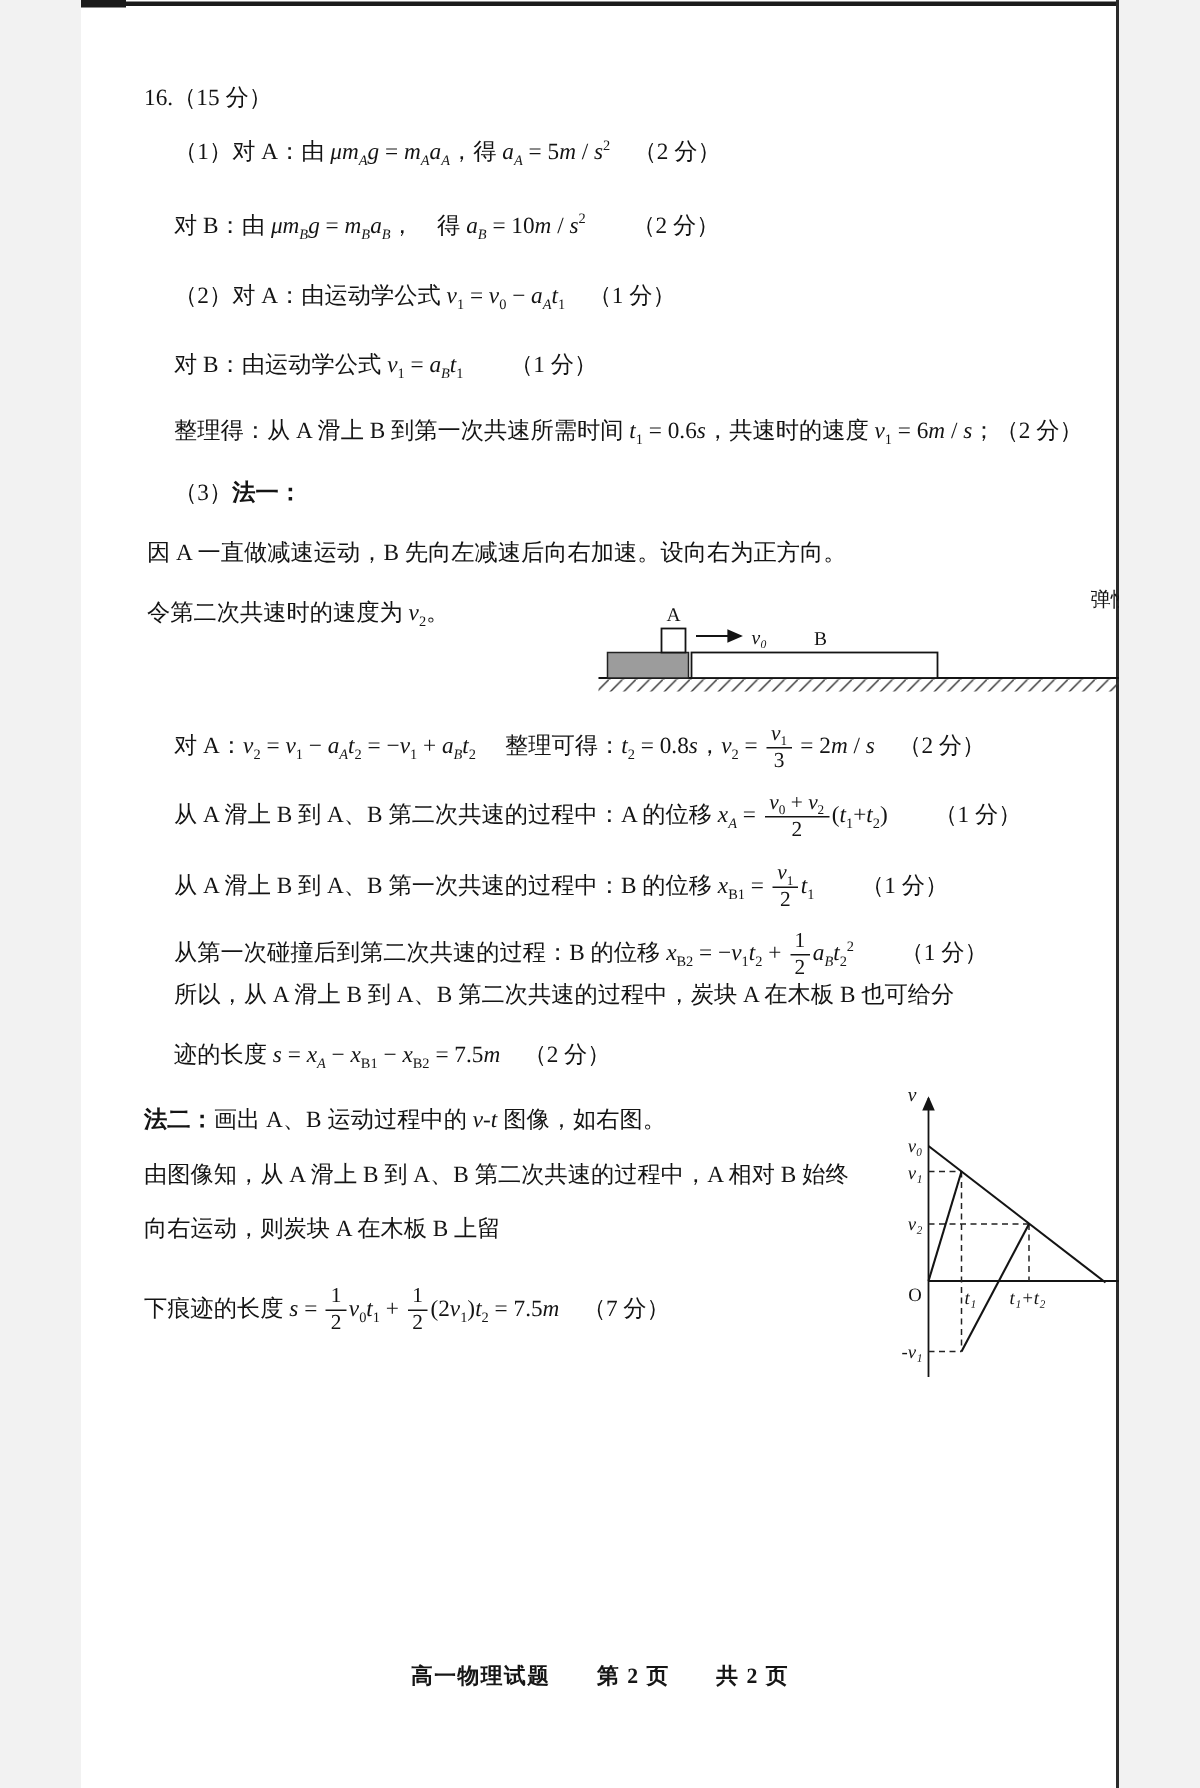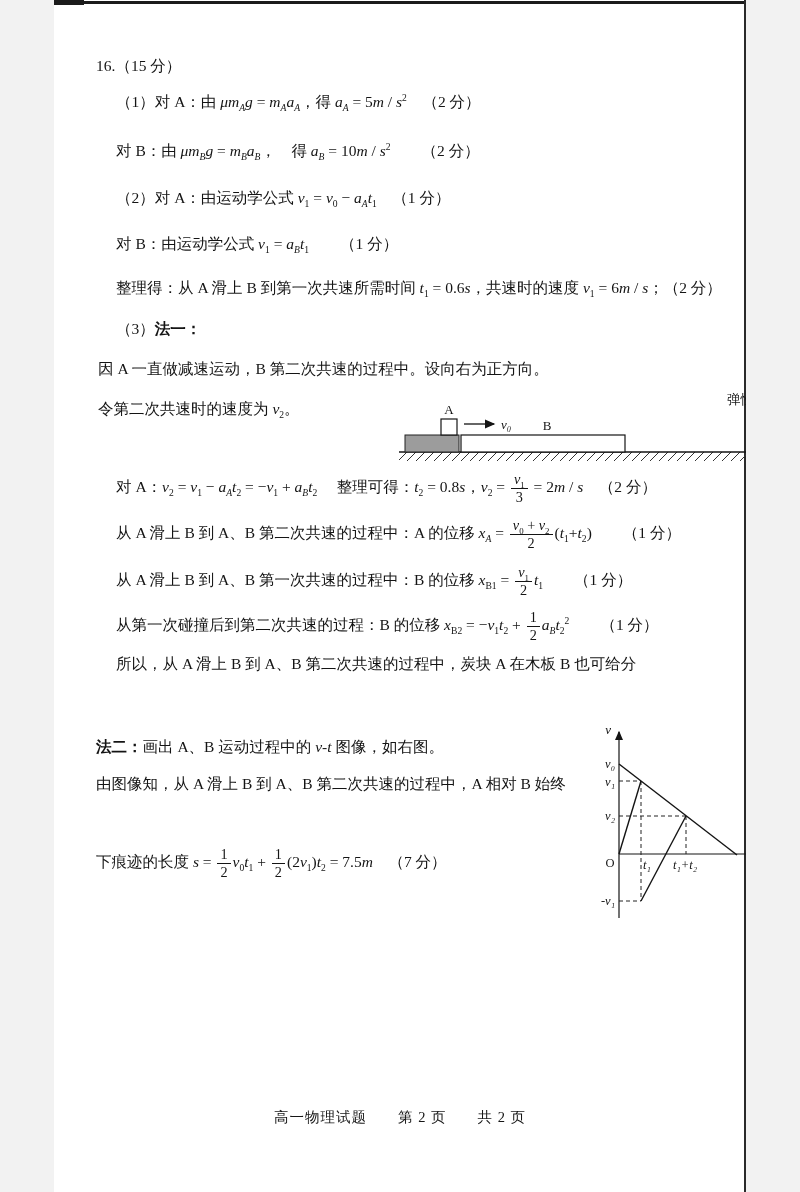--- a/index.html
+++ b/index.html
@@ -11,57 +11,59 @@
   .scan-top{position:absolute;top:1px;left:22px;right:0;height:3px;background:#1b1b1b;}
   .scan-right{position:absolute;top:0;right:0;width:2px;height:100%;background:#2a2a2a;}
   .scan-corner{position:absolute;top:0;left:0;width:30px;height:5px;background:#1b1b1b;}
   .line{
     position:absolute;font-size:15.5px;line-height:1.5;white-space:nowrap;color:#141414;
   }
   .line i{font-family:"Liberation Serif","DejaVu Serif",serif;font-style:italic;}
   sub,sup{font-size:0.62em;line-height:0;}
   .frac{
     display:inline-block;vertical-align:middle;text-align:center;
-    line-height:1.05;font-size:0.92em;margin:6px 2px;
+    line-height:1.05;font-size:0.92em;margin:16px 2px;
   }
   .frac .top{display:block;border-bottom:1px solid #141414;padding:0 3px 1px 3px;}
   .frac .bot{display:block;padding:1px 3px 0 3px;}
   .diagram{position:absolute;left:343px;top:390px;}
   .vt-graph{position:absolute;left:535px;top:718px;}
   .footer{
     position:absolute;top:1108px;left:0;width:100%;text-align:center;
-    font-size:14.5px;font-weight:normal;color:#161616;letter-spacing:1px;
+    font-size:14.5px;font-weight:bold;color:#161616;letter-spacing:1px;
   }
   svg text{font-family:"Liberation Serif","DejaVu Serif",serif;fill:#141414;}
 </style>
 </head>
 <body>
 
 <div class="page">
 
   <div class="scan-top"></div>
   <div class="scan-right"></div>
   <div class="scan-corner"></div>
 
   <div class="line" style="left:42px;top:54px">16.（15 分）</div>
   <div class="line" style="left:62px;top:90px">（1）对 A：由 <i>μm<sub>A</sub>g</i> = <i>m<sub>A</sub>a<sub>A</sub></i>，得 <i>a<sub>A</sub></i> = 5<i>m</i> / <i>s</i><sup>2</sup>　（2 分）</div>
   <div class="line" style="left:62px;top:139px">对 B：由 <i>μm<sub>B</sub>g</i> = <i>m<sub>B</sub>a<sub>B</sub></i>，　得 <i>a<sub>B</sub></i> = 10<i>m</i> / <i>s</i><sup>2</sup>　　（2 分）</div>
   <div class="line" style="left:62px;top:186px">（2）对 A：由运动学公式 <i>v</i><sub>1</sub> = <i>v</i><sub>0</sub> − <i>a<sub>A</sub>t</i><sub>1</sub>　（1 分）</div>
   <div class="line" style="left:62px;top:232px">对 B：由运动学公式 <i>v</i><sub>1</sub> = <i>a<sub>B</sub>t</i><sub>1</sub>　　（1 分）</div>
   <div class="line" style="left:62px;top:276px">整理得：从 A 滑上 B 到第一次共速所需时间 <i>t</i><sub>1</sub> = 0.6<i>s</i>，共速时的速度 <i>v</i><sub>1</sub> = 6<i>m</i> / <i>s</i>；（2 分）</div>
   <div class="line" style="left:62px;top:317px">（3）<b>法一：</b></div>
-  <div class="line" style="left:44px;top:357px">因 A 一直做减速运动，B 第二次共速的过程中。设向右为正方向。</div>
+  <div class="line" style="left:44px;top:357px">因 A 一直做减速运动，B 先向左减速后向右加速。设向右为正方向。</div>
   <div class="line" style="left:44px;top:397px">令第二次共速时的速度为 <i>v</i><sub>2</sub>。</div>
   <div class="line" style="left:62px;top:466px">对 A：<i>v</i><sub>2</sub> = <i>v</i><sub>1</sub> − <i>a<sub>A</sub>t</i><sub>2</sub> = −<i>v</i><sub>1</sub> + <i>a<sub>B</sub>t</i><sub>2</sub>　 整理可得：<i>t</i><sub>2</sub> = 0.8<i>s</i>，<i>v</i><sub>2</sub> = <span class="frac"><span class="top"><i>v</i><sub>1</sub></span><span class="bot">3</span></span> = 2<i>m</i> / <i>s</i>　（2 分）</div>
   <div class="line" style="left:62px;top:512px">从 A 滑上 B 到 A、B 第二次共速的过程中：A 的位移 <i>x<sub>A</sub></i> = <span class="frac"><span class="top"><i>v</i><sub>0</sub> + <i>v</i><sub>2</sub></span><span class="bot">2</span></span>(<i>t</i><sub>1</sub>+<i>t</i><sub>2</sub>)　　（1 分）</div>
   <div class="line" style="left:62px;top:559px">从 A 滑上 B 到 A、B 第一次共速的过程中：B 的位移 <i>x</i><sub>B1</sub> = <span class="frac"><span class="top"><i>v</i><sub>1</sub></span><span class="bot">2</span></span><i>t</i><sub>1</sub>　　（1 分）</div>
   <div class="line" style="left:62px;top:604px">从第一次碰撞后到第二次共速的过程：B 的位移 <i>x</i><sub>B2</sub> = −<i>v</i><sub>1</sub><i>t</i><sub>2</sub> + <span class="frac"><span class="top">1</span><span class="bot">2</span></span><i>a<sub>B</sub>t</i><sub>2</sub><sup>2</sup>　　（1 分）</div>
   <div class="line" style="left:62px;top:652px">所以，从 A 滑上 B 到 A、B 第二次共速的过程中，炭块 A 在木板 B 也可给分</div>
+  <div class="line" style="left:62px;top:692px">迹的长度 <i>s</i> = <i>x<sub>A</sub></i> − <i>x</i><sub>B1</sub> − <i>x</i><sub>B2</sub> = 7.5<i>m</i>　（2 分）</div>
   <div class="line" style="left:42px;top:735px"><b>法二：</b>画出 A、B 运动过程中的 <i>v</i>-<i>t</i> 图像，如右图。</div>
   <div class="line" style="left:42px;top:772px">由图像知，从 A 滑上 B 到 A、B 第二次共速的过程中，A 相对 B 始终</div>
+  <div class="line" style="left:42px;top:808px">向右运动，则炭块 A 在木板 B 上留</div>
   <div class="line" style="left:42px;top:841px">下痕迹的长度 <i>s</i> = <span class="frac"><span class="top">1</span><span class="bot">2</span></span><i>v</i><sub>0</sub><i>t</i><sub>1</sub> + <span class="frac"><span class="top">1</span><span class="bot">2</span></span>(2<i>v</i><sub>1</sub>)<i>t</i><sub>2</sub> = 7.5<i>m</i>　（7 分）</div>
 
   <svg class="diagram" width="390" height="74" viewBox="0 0 390 74">
     <defs>
       <pattern id="hatch" width="9" height="9" patternUnits="userSpaceOnUse">
         <line x1="9" y1="0" x2="0" y2="9" stroke="#333" stroke-width="1"></line>
       </pattern>
       <marker id="arrA" markerWidth="9" markerHeight="8" refX="7" refY="3.5" orient="auto">
         <path d="M0,0 L8,3.5 L0,7 Z" fill="#141414"></path>
       </marker>

